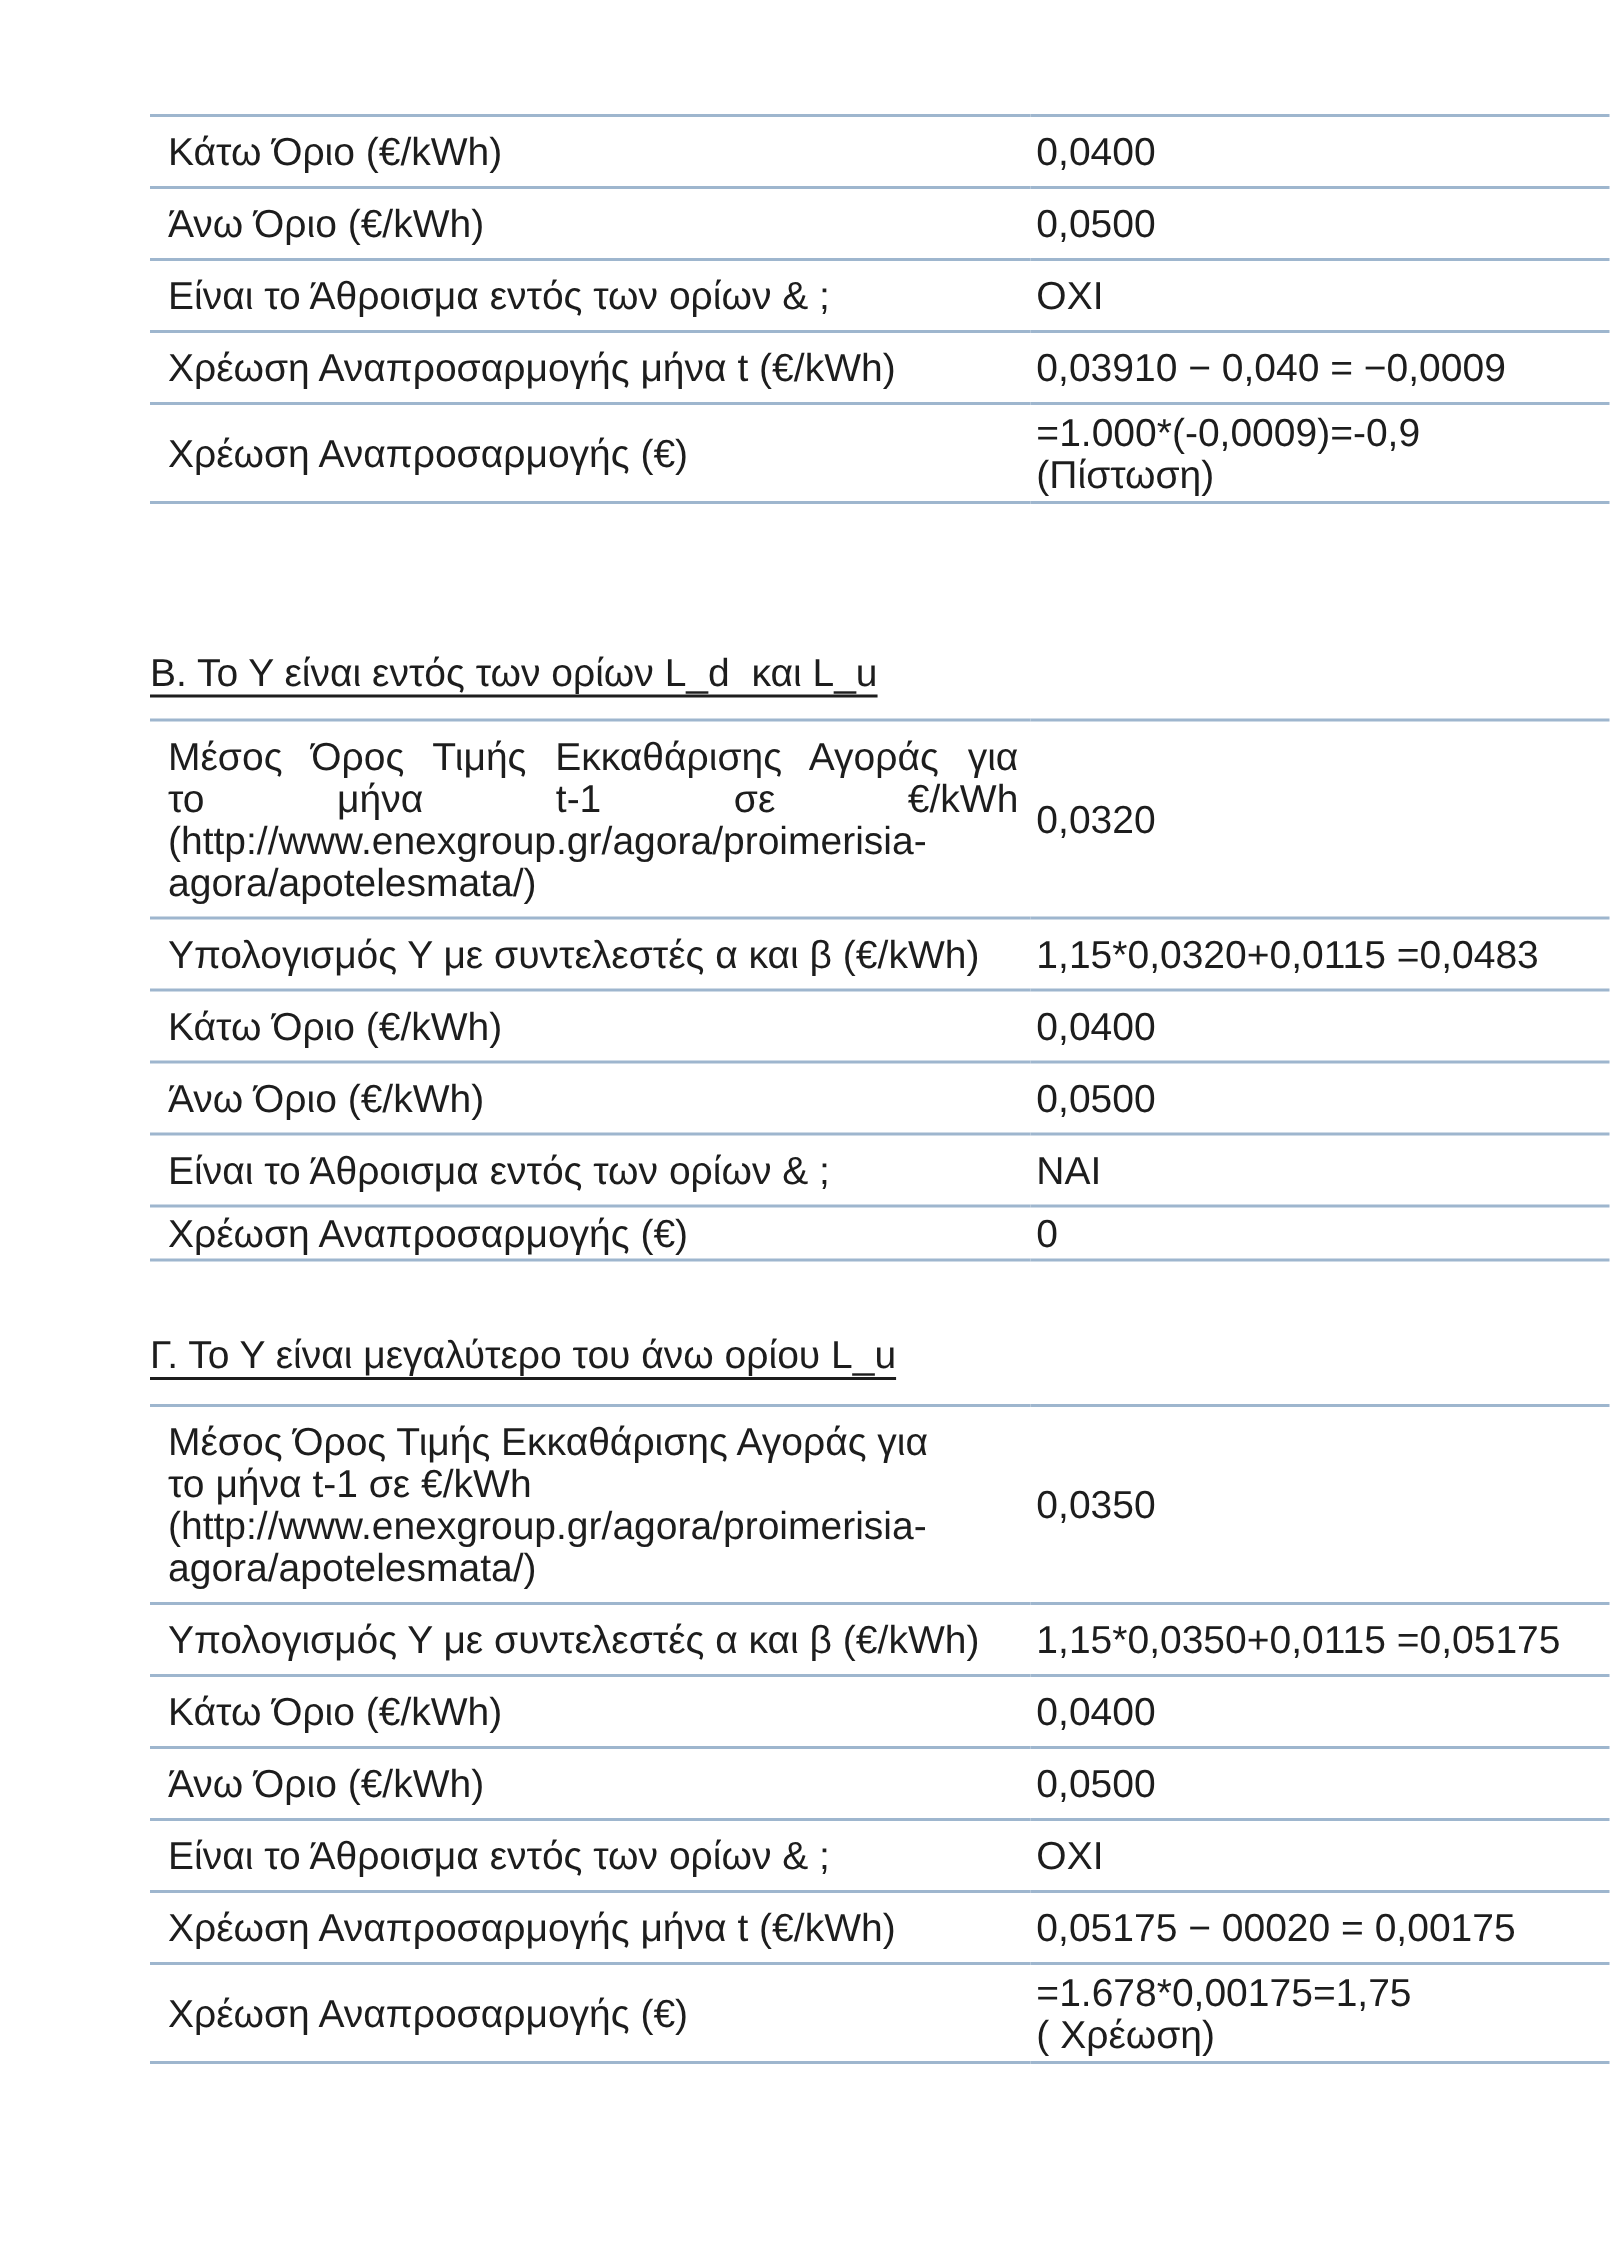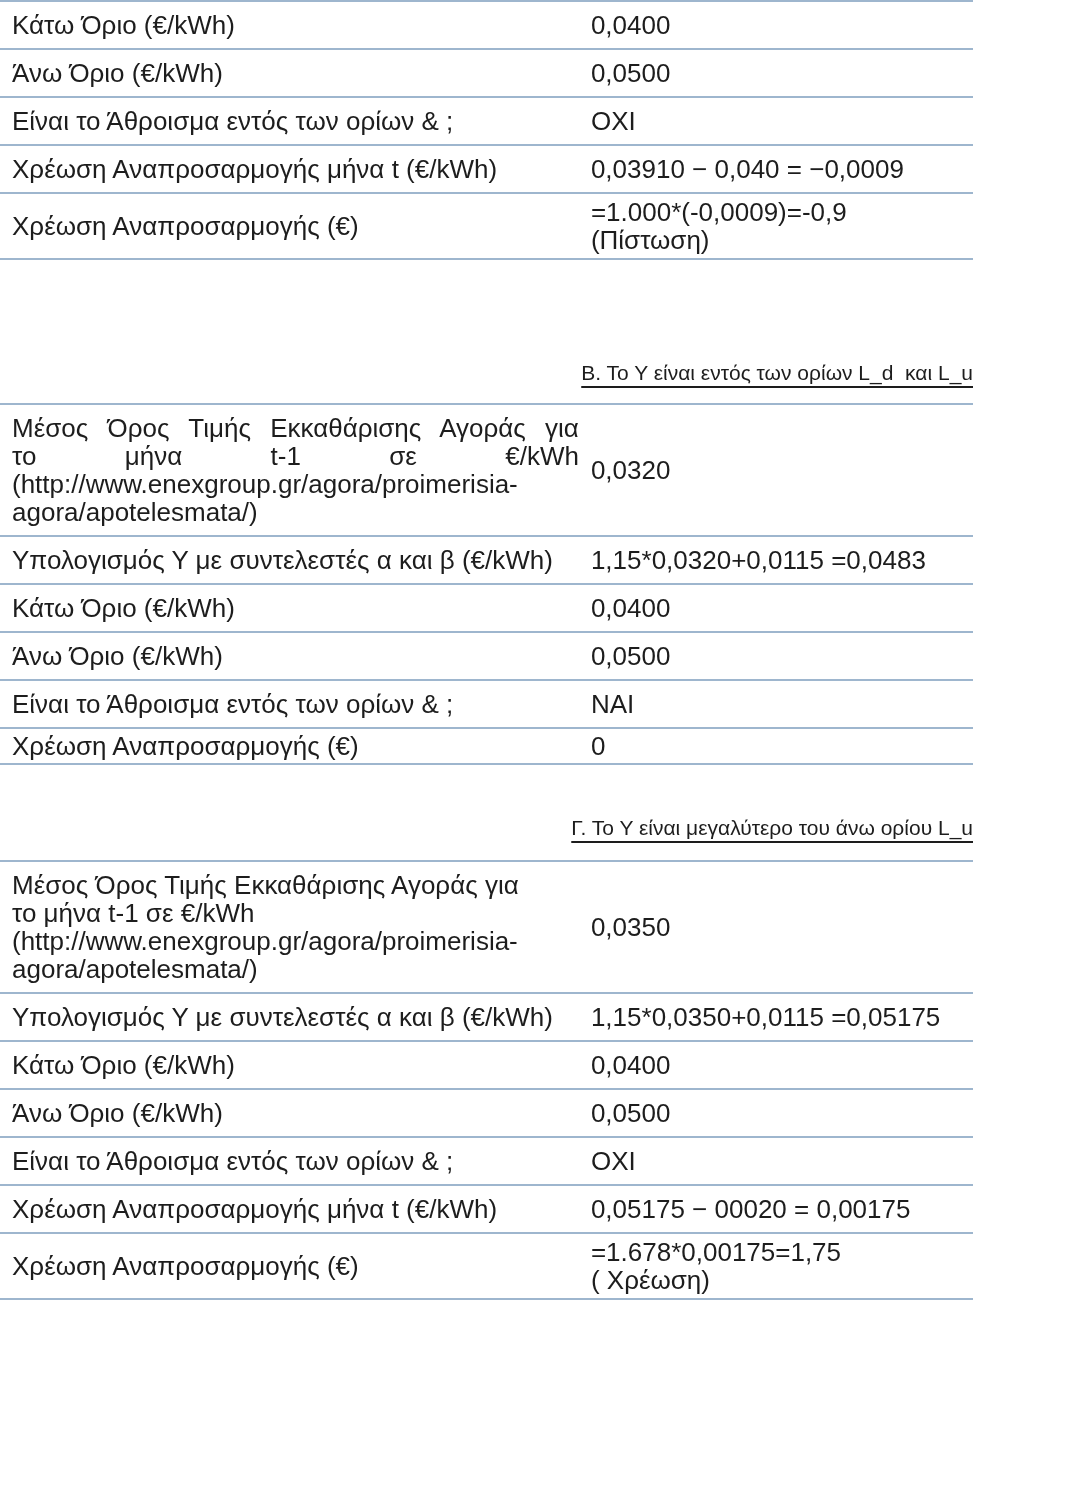--- a/index.html
+++ b/index.html
@@ -14,21 +14,23 @@
     font-family:"Liberation Sans", sans-serif;
     color:var(--text-color);
   }
   .page{
     position:relative;
     width:1080px;
     height:1510px;
     overflow:hidden;
   }
   .content{
+    margin-left:100px;
     width:973px;
+    padding-top:76px;
   }
   table.rules{
     border-collapse:collapse;
     width:100%;
     table-layout:fixed;
     font-size:26px;
   }
   table.rules td{
     border-top:2px solid var(--border-color);
     border-bottom:2px solid var(--border-color);
@@ -47,29 +49,28 @@
     text-align:left;
     white-space:pre-line;
   }
   tr.compact td{ padding-top:3px; padding-bottom:3px; }
   tr.tall2 td{ padding-top:4px; padding-bottom:4px; }
   td.label .jline{
     text-align:justify;
     text-align-last:justify;
   }
   .section-heading{
-    font-size:21px;
+    font-size:26px;
     font-weight:400;
     line-height:33px;
     margin:0;
     text-decoration:underline;
     text-decoration-thickness:2px;
     text-underline-offset:6px;
     white-space:pre-wrap;
-    text-align:right;
   }
   .heading-b{ margin:96px 0 14px 0; }
   .heading-c{ margin:46px 0 16px 0; }
 </style>
 </head>
 <body>
 
 <div class="page">
   <div class="content">
 

